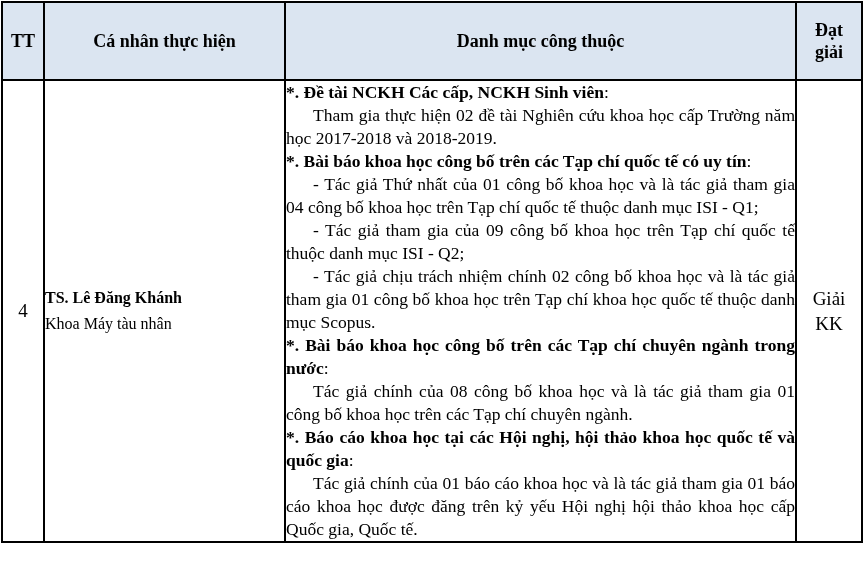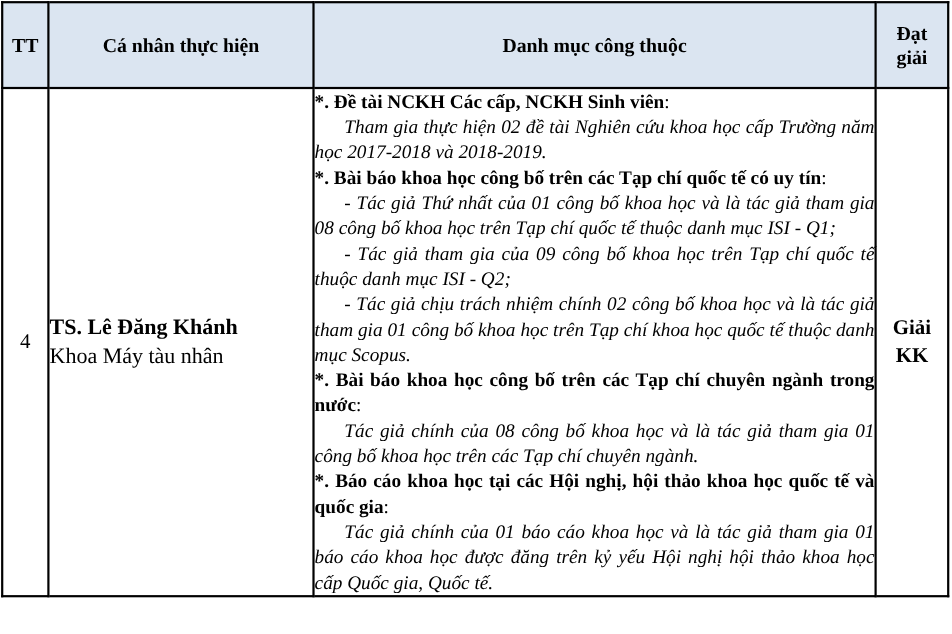--- a/index.html
+++ b/index.html
@@ -46,40 +46,40 @@
 
   td.cell-tt {
     text-align: center;
     vertical-align: middle;
     font-size: 19px;
   }
   td.cell-person {
     vertical-align: middle;
     padding-left: 10px;
     padding-right: 4px;
-    font-size: 20px;
+    font-size: 16px;
     line-height: 26px;
   }
   .person-name { font-weight: bold; }
   td.cell-works {
     vertical-align: top;
     height: 429px;
     padding: 3px 6px 2px 6px;
     font-size: 17.5px;
     line-height: 23px;
     text-align: justify;
   }
   td.cell-works p { margin: 0; }
-  td.cell-works p.indent { text-indent: 27px; font-style: italic; }
+  td.cell-works p.indent { text-indent: 27px; }
   td.cell-works p.heading { font-weight: bold; }
   td.cell-works p.heading .suffix { font-weight: normal; }
   td.cell-award {
     text-align: center;
     vertical-align: middle;
-    font-weight: bold;
+    font-weight: normal;
     font-size: 19px;
     line-height: 25px;
     padding: 0 2px;
   }
 </style>
 </head>
 <body>
 
 <div class="page">
   <table class="awards">
@@ -102,21 +102,21 @@
         <td class="cell-tt">4</td>
         <td class="cell-person">
           <div class="person-name">TS. Lê Đăng Khánh</div>
           <div class="person-dept">Khoa Máy tàu nhân</div>
         </td>
         <td class="cell-works">
           <div id="works-list">
               <p class="heading"><span>*. Đề tài NCKH Các cấp, NCKH Sinh viên</span><span class="suffix">:</span></p>
               <p class="indent">Tham gia thực hiện 02 đề tài Nghiên cứu khoa học cấp Trường năm học 2017-2018 và 2018-2019.</p>
               <p class="heading"><span>*. Bài báo khoa học công bố trên các Tạp chí quốc tế có uy tín</span><span class="suffix">:</span></p>
-              <p class="indent">- Tác giả Thứ nhất của 01 công bố khoa học và là tác giả tham gia 08 công bố khoa học trên Tạp chí quốc tế thuộc danh mục ISI - Q1;</p>
+              <p class="indent">- Tác giả Thứ nhất của 01 công bố khoa học và là tác giả tham gia 04 công bố khoa học trên Tạp chí quốc tế thuộc danh mục ISI - Q1;</p>
               <p class="indent">- Tác giả tham gia của 09 công bố khoa học trên Tạp chí quốc tế thuộc danh mục ISI - Q2;</p>
               <p class="indent">- Tác giả chịu trách nhiệm chính 02 công bố khoa học và là tác giả tham gia 01 công bố khoa học trên Tạp chí khoa học quốc tế thuộc danh mục Scopus.</p>
               <p class="heading"><span>*. Bài báo khoa học công bố trên các Tạp chí chuyên ngành trong nước</span><span class="suffix">:</span></p>
               <p class="indent">Tác giả chính của 08 công bố khoa học và là tác giả tham gia 01 công bố khoa học trên các Tạp chí chuyên ngành.</p>
               <p class="heading"><span>*. Báo cáo khoa học tại các Hội nghị, hội thảo khoa học quốc tế và quốc gia</span><span class="suffix">:</span></p>
               <p class="indent">Tác giả chính của 01 báo cáo khoa học và là tác giả tham gia 01 báo cáo khoa học được đăng trên kỷ yếu Hội nghị hội thảo khoa học cấp Quốc gia, Quốc tế.</p>
             </div>
         </td>
         <td class="cell-award">Giải KK</td>
       </tr>

